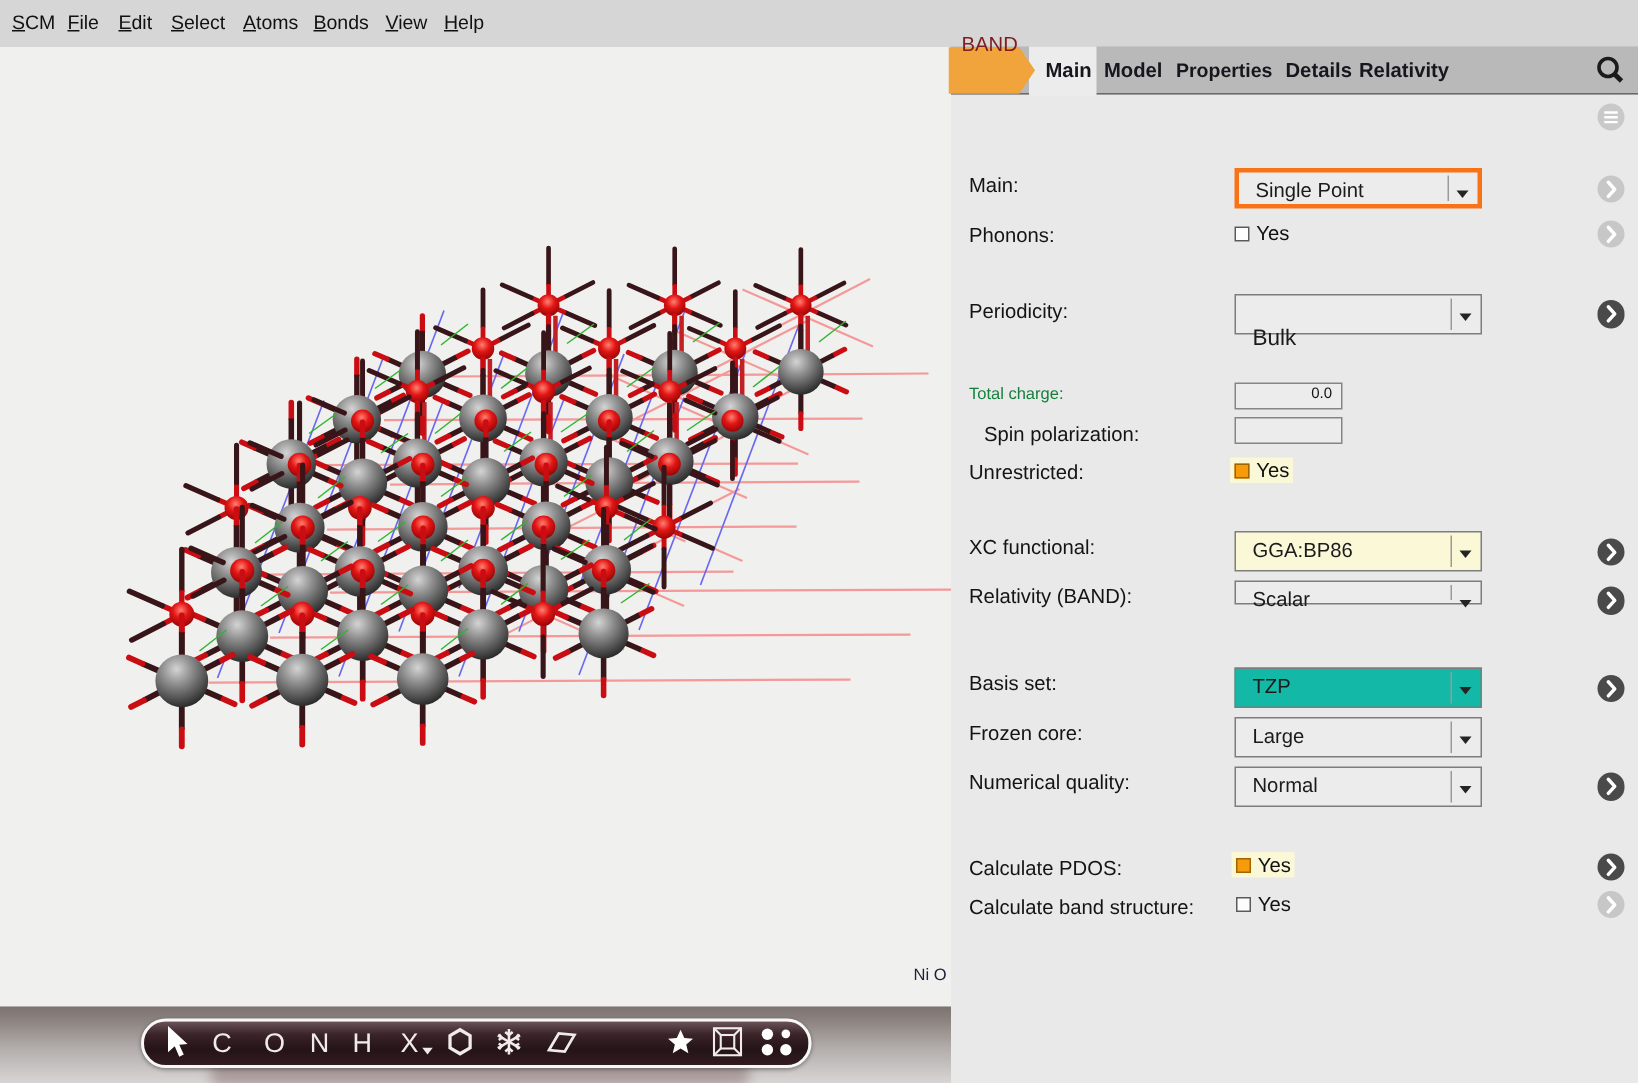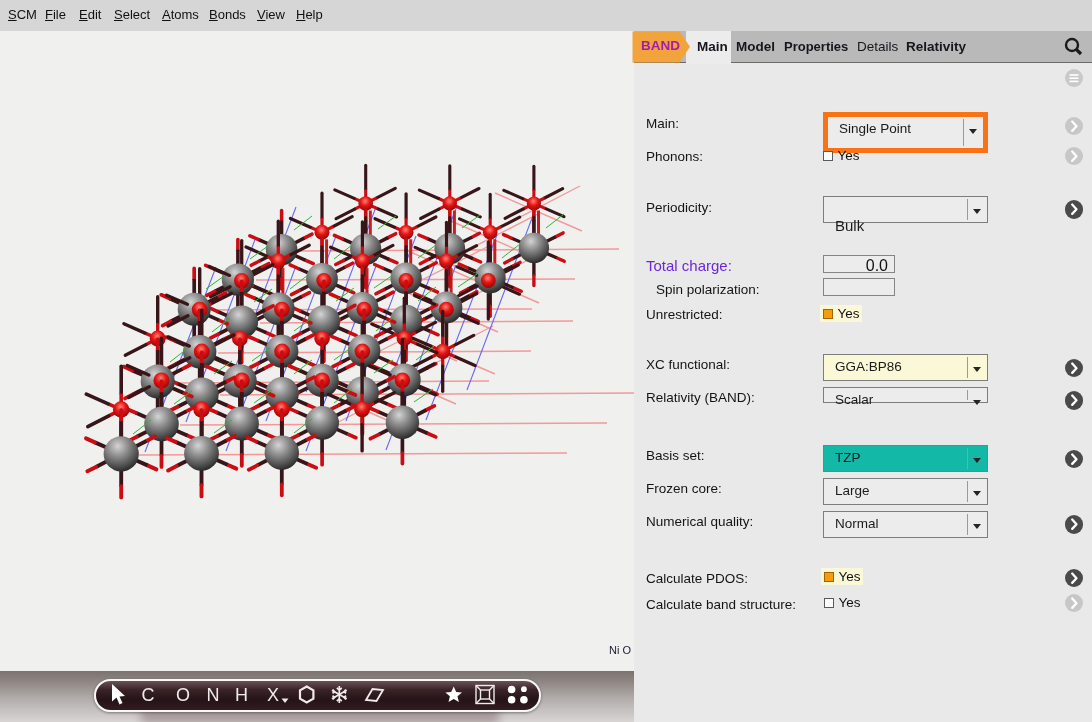--- a/index.html
+++ b/index.html
@@ -799,40 +799,40 @@
     <circle cx="-6" cy="5.3" r="3.8"></circle>
       <circle cx="6.3" cy="5.3" r="3.8"></circle>
   </g>
 </svg>
 <div style="position:absolute;left:634px;top:31px;width:458px;height:691px;background:#e9e9e9"></div>
 <div style="position:absolute;left:634px;top:31px;width:458px;height:31px;background:#b9b9b9;border-bottom:1px solid #6a6a6a;box-sizing:content-box"></div>
 <div style="position:absolute;left:686px;top:31px;width:45px;height:33px;background:#ececec"></div>
 <svg width="62" height="33" viewBox="0 0 62 33" style="position:absolute;left:632px;top:31px">
     <path d="M0.5 0.5 L47.5 0.5 L58 15.8 L47.5 31.5 L0.5 31.5 Z" fill="#f2a43c"></path>
   </svg>
-<span style="position:absolute;left:641px;top:38px;font-weight:bold;font-size:13.5px;color:#a21caf">BAND</span>
+<span style="position:absolute;left:641px;top:22px;font-weight:normal;font-size:13.5px;color:#7f1d1d">BAND</span>
 <span style="position:absolute;left:697px;top:39px;font-weight:bold;font-size:13.5px;color:#16161d">Main</span>
 <span style="position:absolute;left:736px;top:39px;font-weight:bold;font-size:13.5px;color:#16161d">Model</span>
 <span style="position:absolute;left:784px;top:39px;font-weight:bold;font-size:13px;color:#16161d">Properties</span>
-<span style="position:absolute;left:857px;top:39px;font-weight:normal;font-size:13.5px;color:#16161d">Details</span>
+<span style="position:absolute;left:857px;top:39px;font-weight:bold;font-size:13.5px;color:#16161d">Details</span>
 <span style="position:absolute;left:906px;top:39px;font-weight:bold;font-size:13.5px;color:#16161d">Relativity</span>
 <svg width="26" height="26" viewBox="0 0 26 26" style="position:absolute;left:1061px;top:34px">
     <circle cx="11" cy="11" r="6.0" fill="none" stroke="#1b1b1b" stroke-width="2.4"></circle>
     <line x1="15.3" y1="15.3" x2="20" y2="20" stroke="#1b1b1b" stroke-width="3.2"></line>
   </svg>
 <div style="position:absolute;left:1065px;top:69px;width:18px;height:18px;border-radius:50%;background:#c9c9c9"></div>
 <svg width="18" height="18" style="position:absolute;left:1065px;top:69px">
     <g stroke="#fff" stroke-width="1.6">
       <line x1="4.5" y1="6" x2="13.5" y2="6"></line>
       <line x1="4.5" y1="9.2" x2="13.5" y2="9.2"></line>
       <line x1="4.5" y1="12.4" x2="13.5" y2="12.4"></line>
     </g>
   </svg>
 <span style="position:absolute;left:646px;top:116px;font-size:13.5px;color:#141414">Main:</span>
-<div style="position:absolute;left:823px;top:112px;width:165px;height:41px;background:#ececec;border:5px solid #f97316;box-sizing:border-box">
+<div style="position:absolute;left:823px;top:112px;width:165px;height:27px;background:#ececec;border:3px solid #f97316;box-sizing:border-box">
     <span style="position:absolute;left:11px;top:4px;font-size:13.5px;color:#1b1b1b">Single Point</span>
     <div style="position:absolute;right:19px;top:2px;bottom:2px;width:1px;background:#9a9a9a"></div>
     <div style="position:absolute;right:6px;top:12px;width:0;height:0;border-left:4.5px solid transparent;border-right:4.5px solid transparent;border-top:5px solid #242424"></div>
   </div>
 <div style="position:absolute;left:1065px;top:116.5px;width:18.4px;height:18.4px;border-radius:50%;background:#c7c7c7">
     <svg width="18" height="18" viewBox="0 0 18 18" style="position:absolute;left:0;top:0">
       <path d="M7.2 4.5 L11.5 9.2 L7.2 13.9" fill="none" stroke="#fff" stroke-width="2.3" stroke-linecap="round" stroke-linejoin="round"></path>
     </svg>
   </div>
 <span style="position:absolute;left:646px;top:148.5px;font-size:13.5px;color:#141414">Phonons:</span>
@@ -847,23 +847,23 @@
 <div style="position:absolute;left:823px;top:196px;width:165px;height:27px;background:#ececec;border:1px solid #7d7d7d;box-sizing:border-box">
     <span style="position:absolute;left:11px;top:20px;font-size:15px;color:#1b1b1b">Bulk</span>
     <div style="position:absolute;right:19px;top:2px;bottom:2px;width:1px;background:#9a9a9a"></div>
     <div style="position:absolute;right:6px;top:12px;width:0;height:0;border-left:4.5px solid transparent;border-right:4.5px solid transparent;border-top:5px solid #242424"></div>
   </div>
 <div style="position:absolute;left:1065px;top:200.3px;width:18.4px;height:18.4px;border-radius:50%;background:#4a4a4a">
     <svg width="18" height="18" viewBox="0 0 18 18" style="position:absolute;left:0;top:0">
       <path d="M7.2 4.5 L11.5 9.2 L7.2 13.9" fill="none" stroke="#fff" stroke-width="2.3" stroke-linecap="round" stroke-linejoin="round"></path>
     </svg>
   </div>
-<span style="position:absolute;left:646px;top:256.5px;font-size:15px;color:#6d28d9">Total charge:</span>
+<span style="position:absolute;left:646px;top:256.5px;font-size:11px;color:#15803d">Total charge:</span>
 <div style="position:absolute;left:823px;top:254.5px;width:72px;height:18px;background:#ececec;border:1px solid #858585;box-sizing:border-box">
-    <span style="position:absolute;right:6px;top:1px;font-size:16px;color:#111">0.0</span>
+    <span style="position:absolute;right:6px;top:1px;font-size:10px;color:#111">0.0</span>
   </div>
 <span style="position:absolute;left:656px;top:281.5px;font-size:13.5px;color:#141414">Spin polarization:</span>
 <div style="position:absolute;left:823px;top:277.5px;width:72px;height:18px;background:#ececec;border:1px solid #858585;box-sizing:border-box"></div>
 <span style="position:absolute;left:646px;top:306.5px;font-size:13.5px;color:#141414">Unrestricted:</span>
 <div style="position:absolute;left:819.5px;top:304.5px;width:42px;height:17px;background:#fbf8d7"></div>
 <div style="position:absolute;left:822.5px;top:308.5px;width:10px;height:10px;background:#f69b0c;border:1px solid #a06500;box-sizing:border-box"></div>
 <span style="position:absolute;left:837.5px;top:305.5px;font-size:13.5px;color:#111">Yes</span>
 <span style="position:absolute;left:646px;top:356.5px;font-size:13.5px;color:#141414">XC functional:</span>
 <div style="position:absolute;left:823px;top:354px;width:165px;height:27px;background:#fbf8d7;border:1px solid #7d7d7d;box-sizing:border-box">
     <span style="position:absolute;left:11px;top:4px;font-size:13.5px;color:#1b1b1b">GGA:BP86</span>

